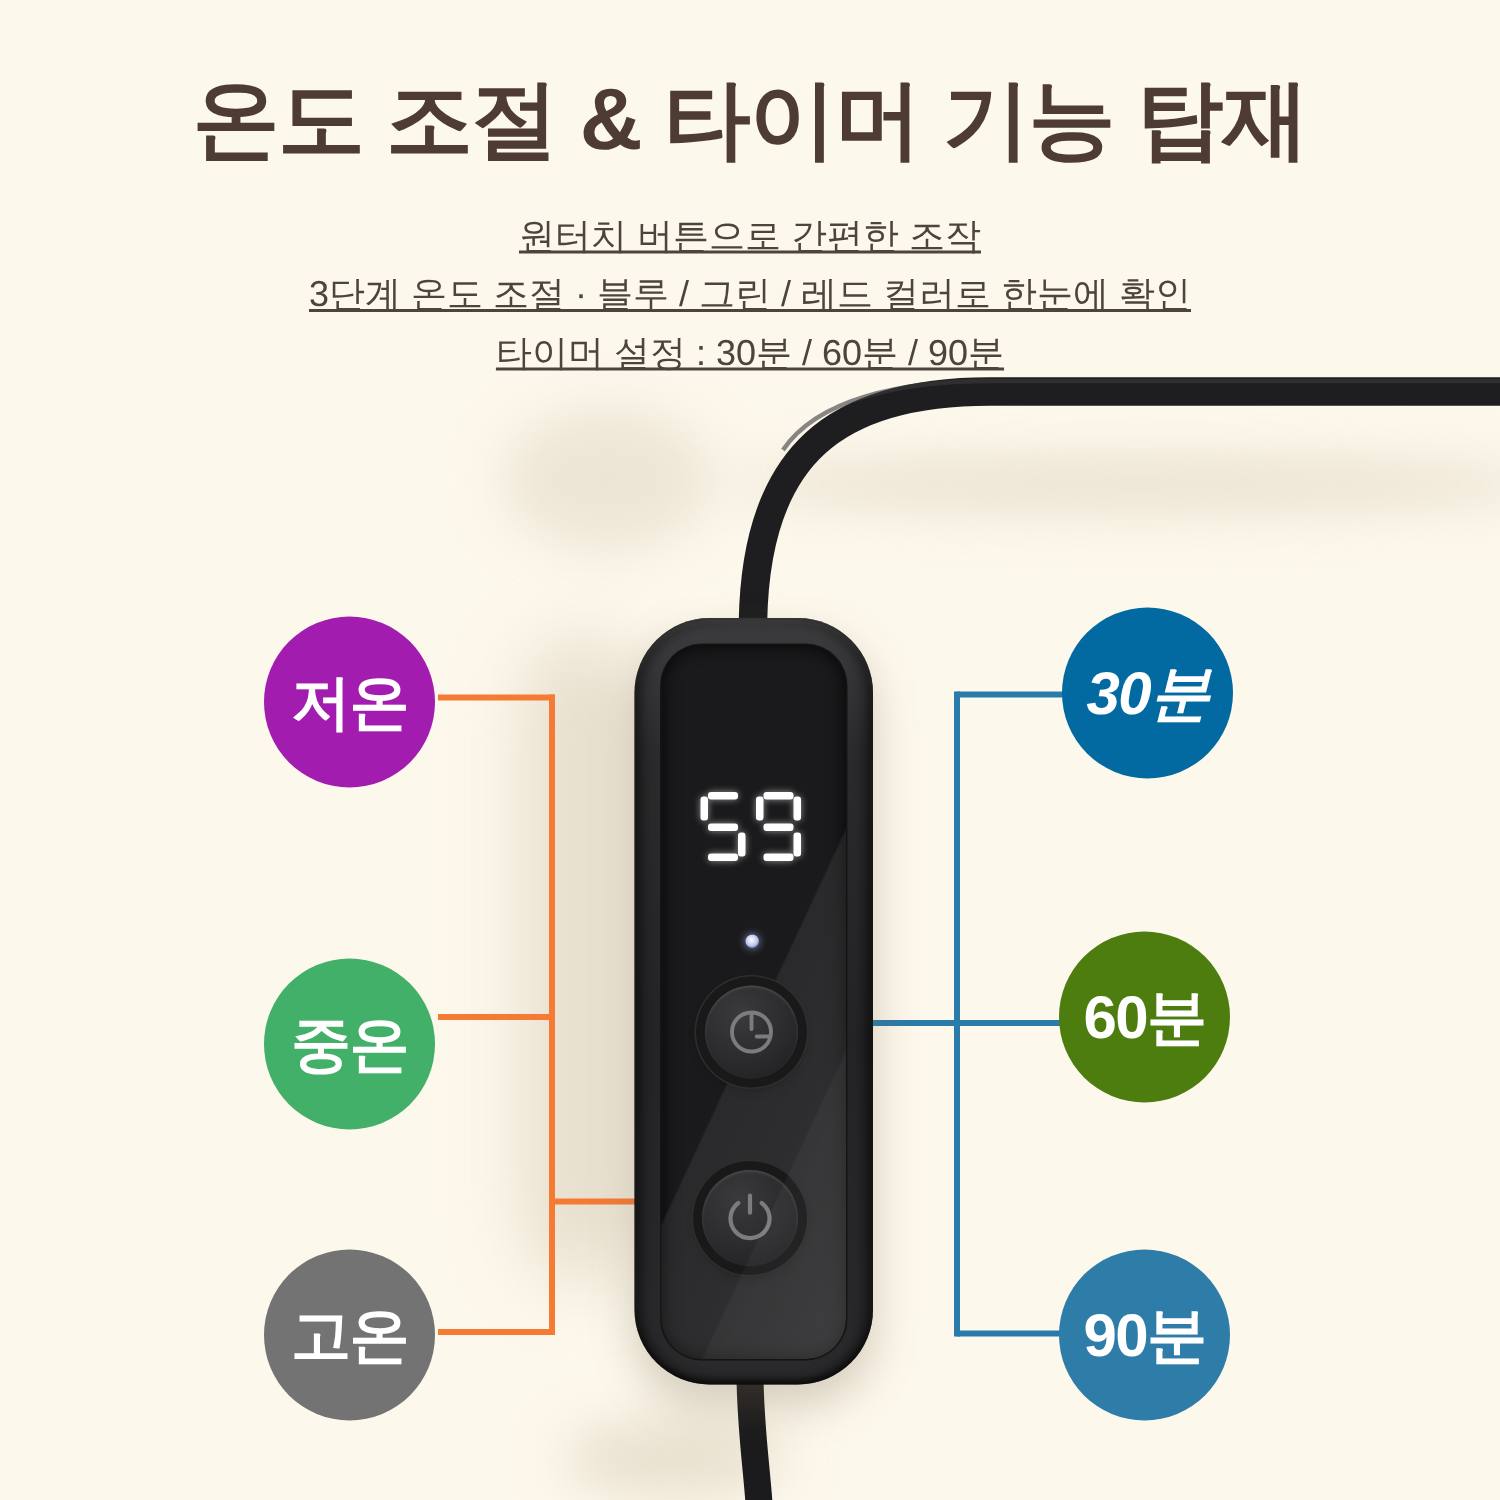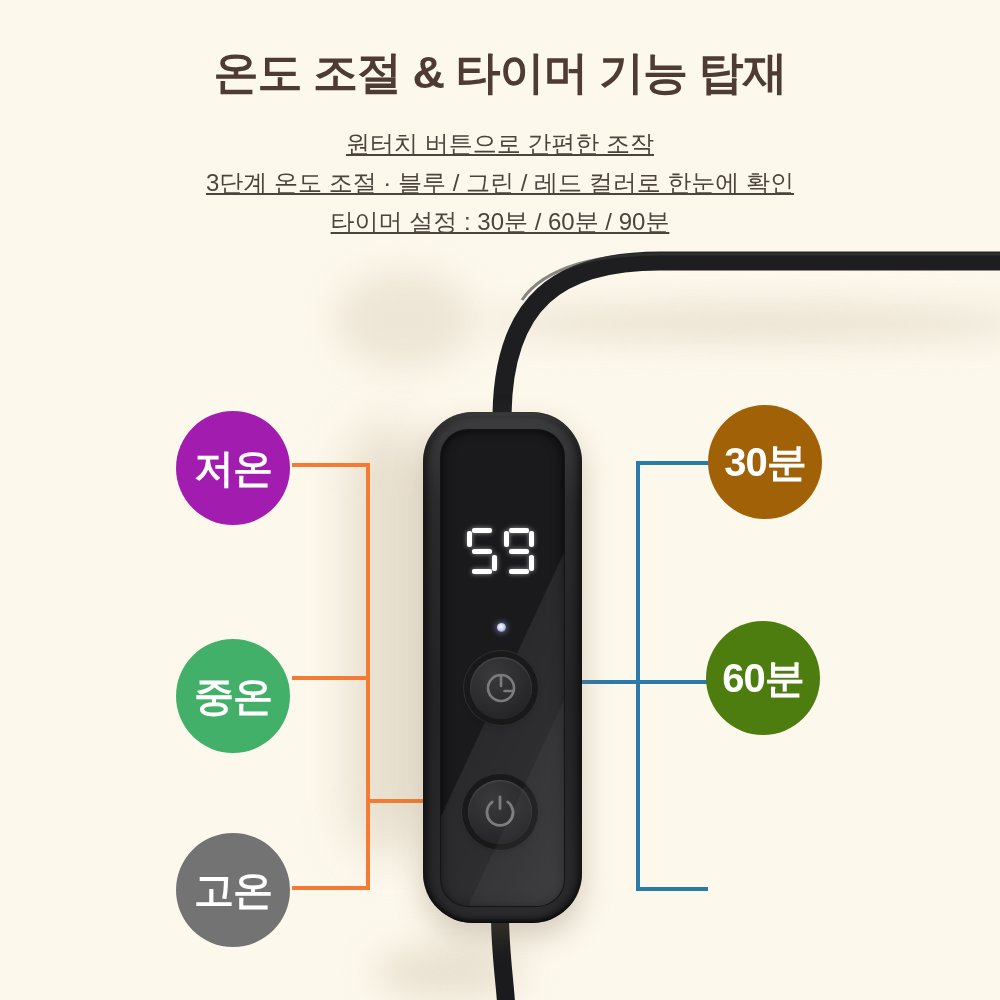--- a/index.html
+++ b/index.html
@@ -9,21 +9,21 @@
     font-family:"Liberation Sans","DejaVu Sans",sans-serif;
   }
   
   .soft-shadow{position:absolute;background:#ddd3bf;filter:blur(18px);border-radius:50%;}
   .shadow-cable-right{left:480px;top:308px;width:560px;height:30px;opacity:.75;}
   .shadow-cable-curve{left:335px;top:272px;width:140px;height:95px;opacity:.5;}
   .shadow-left-band{left:350px;top:425px;width:78px;height:430px;opacity:.7;filter:blur(24px);border-radius:40px;}
   .shadow-bottom{left:375px;top:948px;width:150px;height:48px;opacity:.7;}
   
   .header{position:absolute;top:48px;left:0;width:100%;text-align:center;}
-  .title{margin:0;font-size:45px;line-height:1.1;font-weight:bold;letter-spacing:-1px;color:var(--title,#4e3b32);}
+  .title{margin:0;font-size:58px;line-height:1.1;font-weight:bold;letter-spacing:-1px;color:var(--title,#4e3b32);}
   .subtitles{margin-top:26px;}
   .subtitle{margin:0;font-size:24px;line-height:39px;color:var(--subtitle,#4c453e);text-decoration:underline;}
   
   .cable-svg{position:absolute;left:0;top:0;pointer-events:none;}
   
   .bubble{
     position:absolute;width:114px;height:114px;border-radius:50%;
     display:flex;align-items:center;justify-content:center;
     color:#fff;font-size:40px;font-weight:bold;letter-spacing:-1px;
   }
@@ -133,25 +133,28 @@
   <div class="bubble b-temp-low" style="background: #a21caf;">
     <span>저온</span>
   </div>
   <div class="bubble b-temp-mid" style="background: rgb(67, 176, 105);">
     <span>중온</span>
   </div>
   <div class="bubble b-temp-high" style="background: #737373;">
     <span>고온</span>
   </div>
 
-  <div class="bubble b-time-30" style="background: #a16207;">
+  <div class="bubble b-time-30" style="background: #0369a1; font-style: italic;">
     <span>30분</span>
   </div>
   <div class="bubble b-time-60" style="background: #4d7c0f;">
     <span>60분</span>
+  </div>
+  <div class="bubble b-time-90" style="background: rgb(46, 124, 168);">
+    <span>90분</span>
   </div>
 
   <div class="controller">
     <div class="panel">
       <div class="led-display">
           <div class="seg-digit">
             <div class="seg seg-a"></div>
             <div class="seg seg-c"></div>
             <div class="seg seg-d"></div>
             <div class="seg seg-f"></div>

